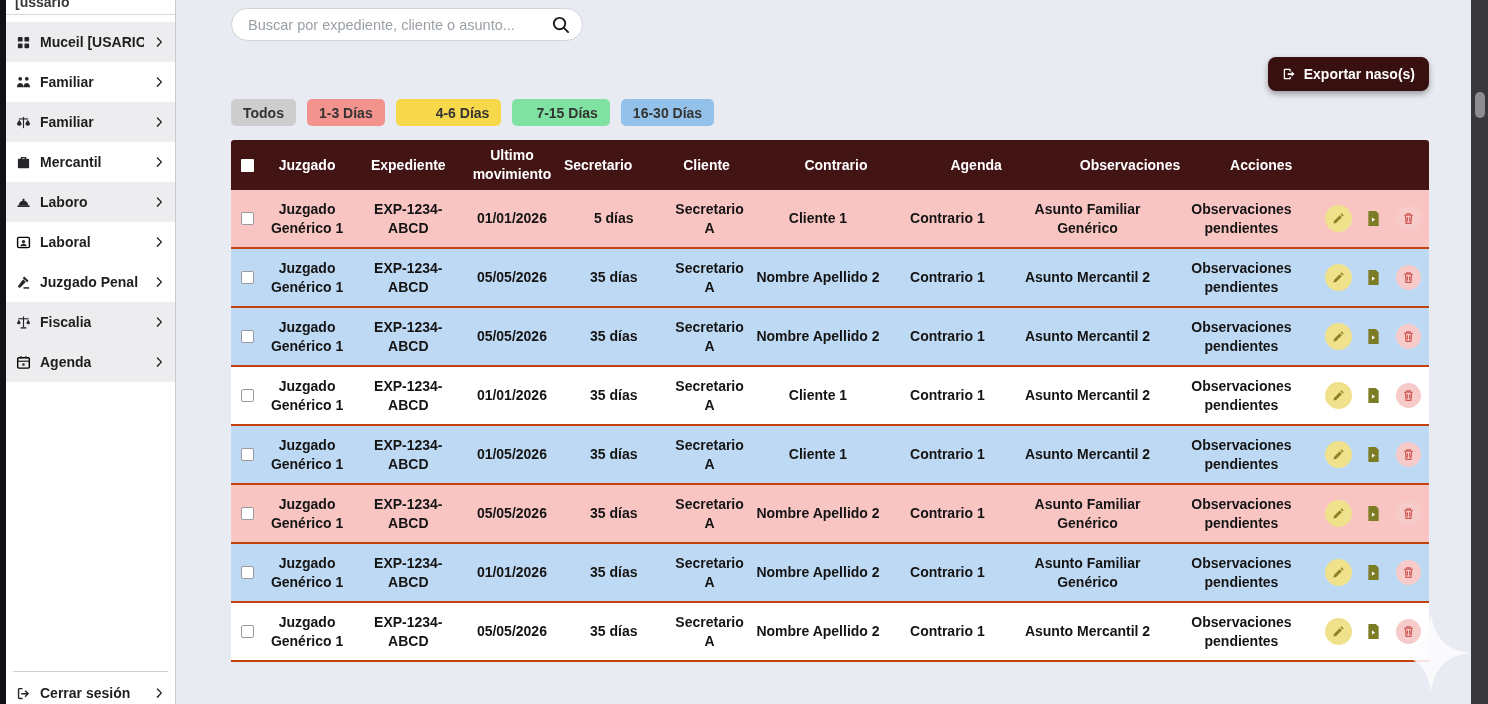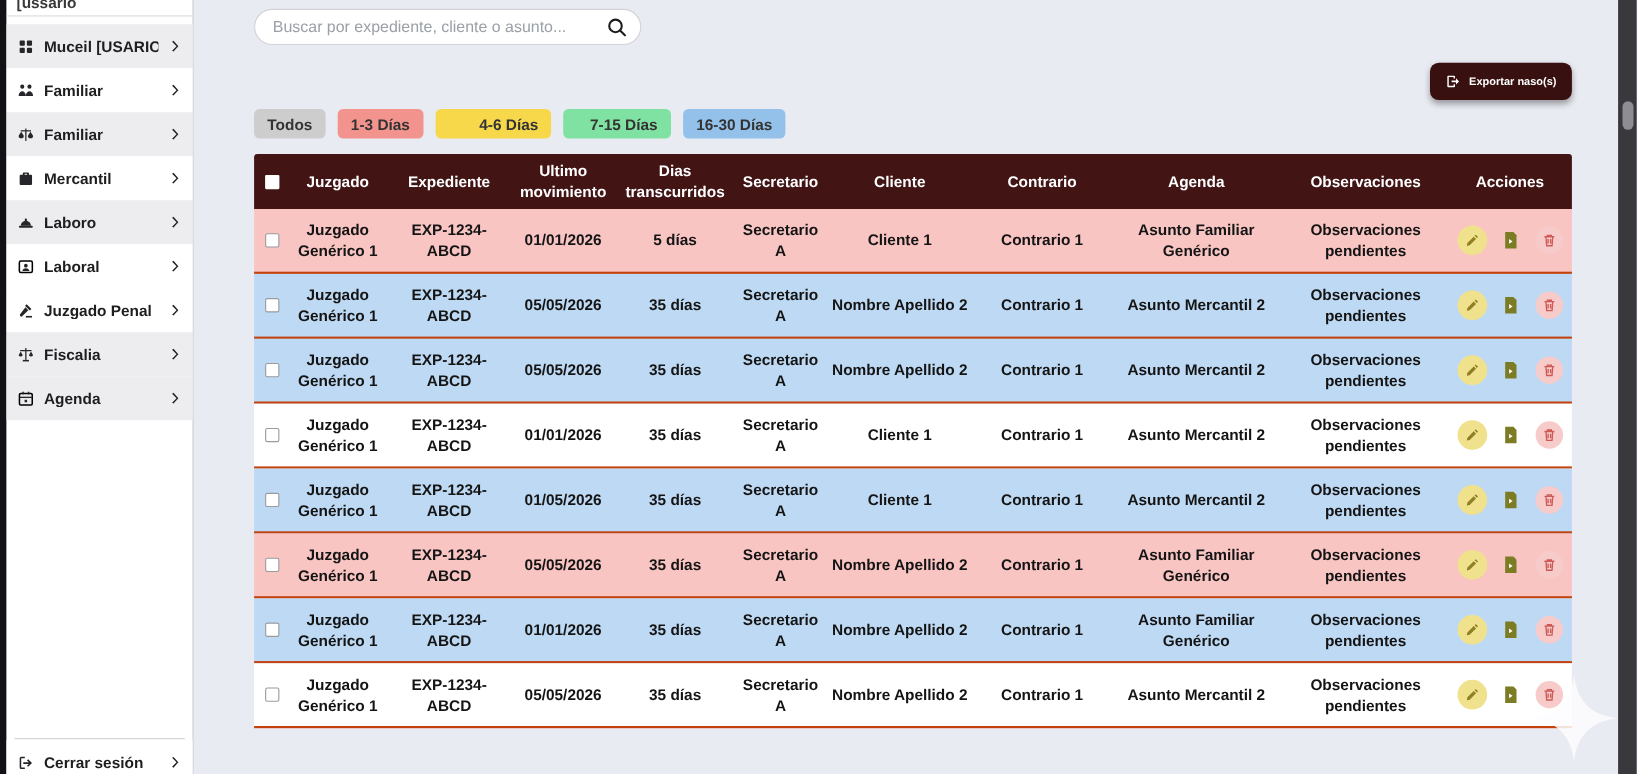--- a/index.html
+++ b/index.html
@@ -28,21 +28,21 @@
   .main{position:absolute;left:177px;top:0;width:1293px;height:100%;}
   .search-wrap{position:absolute;left:54px;top:8px;width:352px;height:33px;}
   .search-input{width:100%;height:100%;box-sizing:border-box;border-radius:17px;border:1.5px solid #d2d2d8;
     padding:0 42px 0 16px;font-size:14.5px;color:#0c4a6e;background:#fff;outline:none;
     font-family:"Liberation Sans","DejaVu Sans",sans-serif;}
   .search-input::placeholder{color:#9aa0a6;}
   .search-icon{position:absolute;right:13px;top:7px;width:19px;height:19px;color:#1c1c1c;}
   .search-icon svg{width:19px;height:19px;display:block;}
 
   .export-btn{position:absolute;top:57px;right:41px;height:34px;padding:0 14px;background:#381010;
-    color:#fff;font-weight:700;font-size:10px;border:none;border-radius:8px;display:flex;align-items:center;gap:8px;
+    color:#fff;font-weight:700;font-size:14px;border:none;border-radius:8px;display:flex;align-items:center;gap:8px;
     box-shadow:0 3px 6px rgba(0,0,0,.35);cursor:pointer;font-family:inherit;}
   .export-btn .icon svg{fill:#fff;width:14px;height:14px;}
 
   .filters{position:absolute;left:54px;top:99px;display:flex;gap:11px;}
   .chip{height:27px;padding:0 12px;border-radius:5px;display:flex;align-items:center;
     font-size:14px;font-weight:700;color:#333;cursor:pointer;white-space:nowrap;}
 
   
   .table{position:absolute;left:54px;top:140px;width:1198px;}
   .thead{display:flex;background:#421414;color:#fff;height:50px;align-items:center;border-radius:3px 3px 0 0;}
@@ -263,21 +263,20 @@
       </div>
 
     <div class="table">
       <div class="thead">
         <div class="cell c0">
           <span class="cb head"></span>
         </div>
       <div class="cell c1">Juzgado</div>
           <div class="cell c2">Expediente</div>
           <div class="cell c3">Ultimo movimiento</div>
-          <div class="cell c4">Dias transcurridos</div>
           <div class="cell c5">Secretario</div>
           <div class="cell c6">Cliente</div>
           <div class="cell c7">Contrario</div>
           <div class="cell c8">Agenda</div>
           <div class="cell c9">Observaciones</div>
           <div class="cell c10">Acciones</div>
         </div>
       <div class="tbody">
           <div class="trow" style="background: rgb(249, 197, 195);">
             <div class="cell c0">

